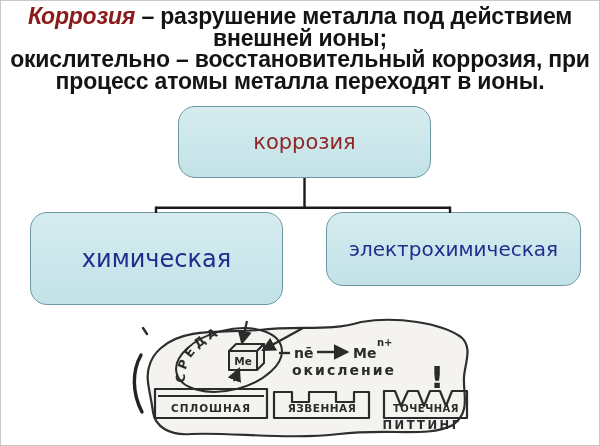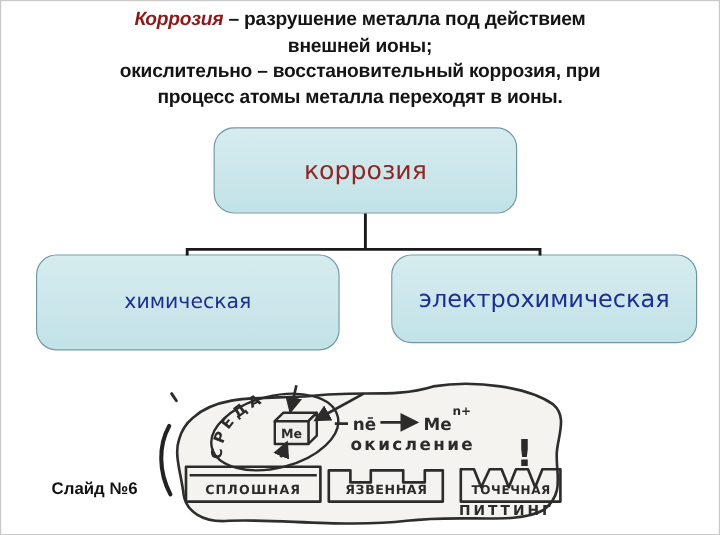--- a/index.html
+++ b/index.html
@@ -4,34 +4,34 @@
 <style>
   html,body{margin:0;padding:0;background:#e8e8e8;}
   .slide{
     position:relative;width:600px;height:446px;background:#ffffff;
     font-family:"Liberation Sans",sans-serif;overflow:hidden;
     box-sizing:border-box;border:1px solid #c9c9c9;
   }
   
   .header{
     position:absolute;top:5px;left:0;right:0;text-align:center;
-    font-weight:bold;font-size:16px;line-height:21.5px;color:#141414;
+    font-weight:bold;font-size:23px;line-height:21.5px;color:#141414;
     letter-spacing:-0.2px;
   }
   .term{color:#8b1a1a;font-style:italic;}
   
   .node{
     position:absolute;box-sizing:border-box;
     background:linear-gradient(#d6ecef,#c2e2e7);
     border:1.6px solid #6d98a3;border-radius:17px;
     display:flex;align-items:center;justify-content:center;
     font-family:"DejaVu Sans","Liberation Sans",sans-serif;
   }
   .node-root{left:177px;top:105px;width:253px;height:72px;color:#8e2626;font-size:21px;}
-  .node-left{left:29px;top:211px;width:253px;height:80px;color:#1f2d8e;font-size:17px;}
+  .node-left{left:29px;top:211px;width:253px;height:93px;color:#1f2d8e;font-size:24px;}
   .node-right{left:325px;top:211px;width:255px;height:74px;color:#1f2d8e;font-size:20px;}
   .connector{position:absolute;left:0;top:0;pointer-events:none;}
   
   .sketch{position:absolute;left:128px;top:314px;}
   .hand{font-family:"DejaVu Sans",sans-serif;font-weight:bold;fill:#2b2b2b;}
   
   .slide-label{
     position:absolute;left:42px;top:398px;font-size:14px;font-weight:bold;color:#111;
   }
 </style>
@@ -114,15 +114,14 @@
       <line x1="29" y1="81" x2="135" y2="81"></line>
       <path d="M145,77 L145,103 L240,103 L240,77 L225,77 L225,87 L207,87 L207,77 L180,77 L180,87 L163,87 L163,77 Z"></path>
       <path d="M255,103 L255,76 L266,76 L272,91 L279,76 L289,76 L295,91 L301,76 L311,76 L317,91 L323,76 L338,76 L338,103 Z"></path>
     </g>
     <text class="hand" x="82" y="97" font-size="10.5" text-anchor="middle" letter-spacing="1">СПЛОШНАЯ</text>
     <text class="hand" x="193" y="97" font-size="10.5" text-anchor="middle" letter-spacing="0.5">ЯЗВЕННАЯ</text>
     <text class="hand" x="297" y="97" font-size="10" text-anchor="middle" letter-spacing="0.5">ТОЧЕЧНАЯ</text>
     <text class="hand" x="293" y="114" font-size="11.5" text-anchor="middle" letter-spacing="2.5">ПИТТИНГ</text>
   </svg>
 
-  <div class="slide-label">Слайд №6</div>
 
 </div>
 
 </body></html>

